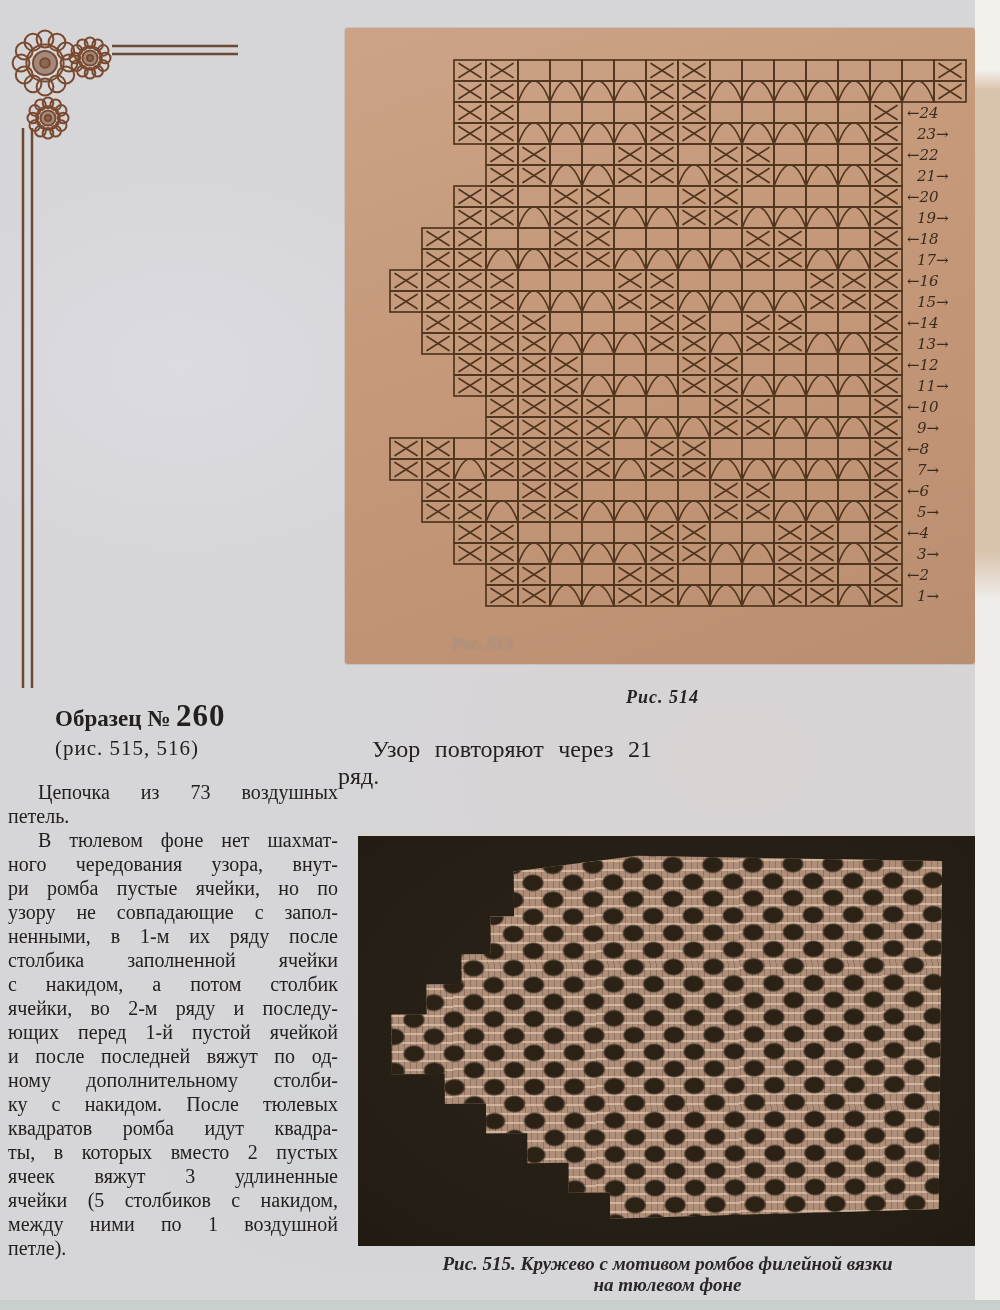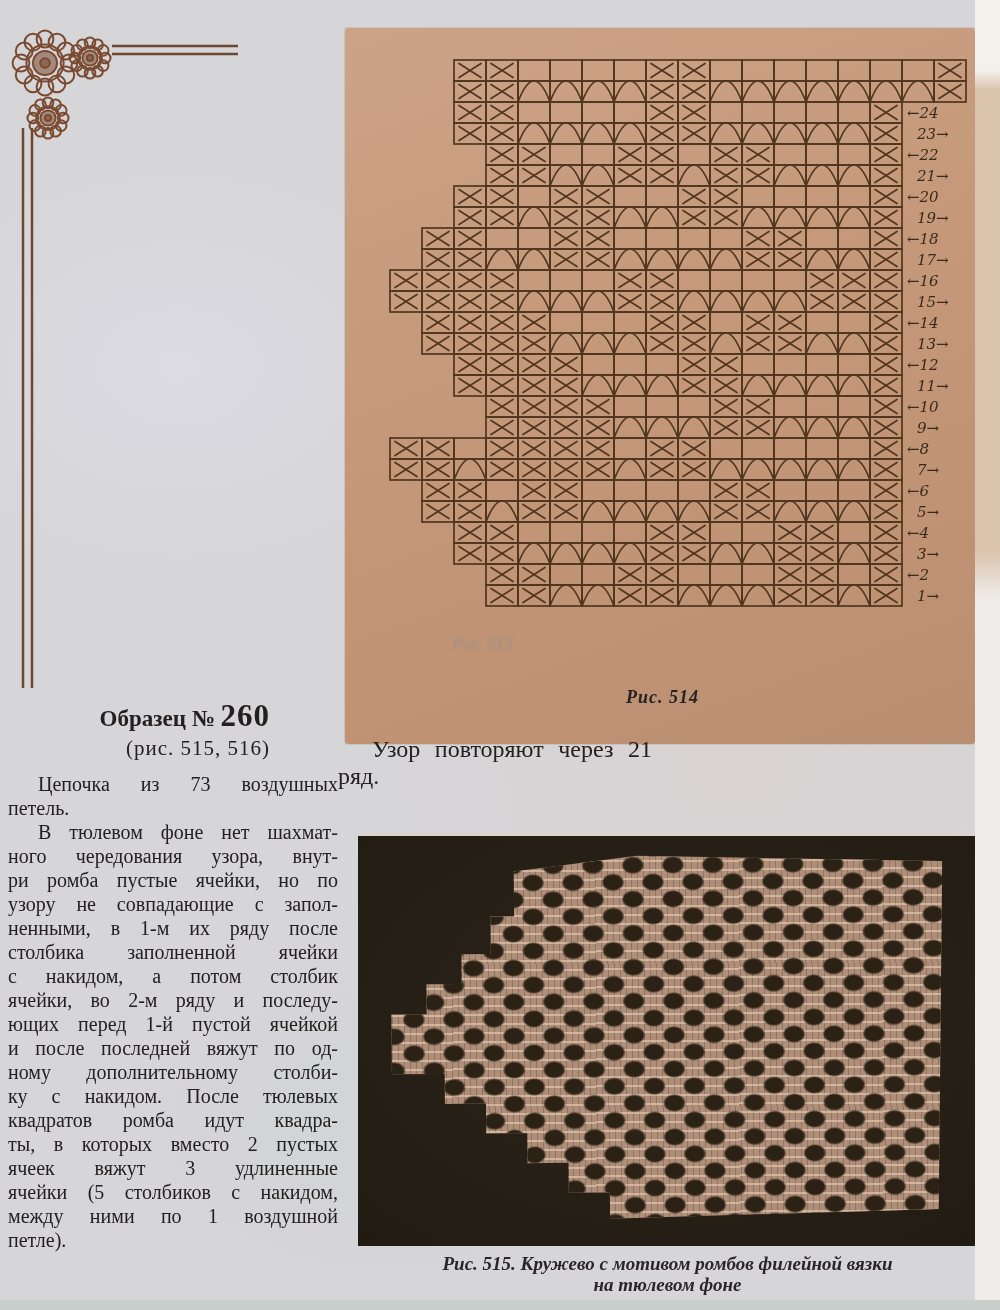--- a/index.html
+++ b/index.html
@@ -10,38 +10,38 @@
       radial-gradient(420px 300px at 18% 28%, #dcdbe2 0%, rgba(220,219,226,0) 70%),
       radial-gradient(520px 420px at 74% 58%, #d9d3d3 0%, rgba(217,211,211,0) 70%),
       radial-gradient(360px 240px at 38% 86%, #d2d4d8 0%, rgba(210,212,216,0) 70%),
       #d6d5d8;
   }
   .abs{position:absolute;}
   
   .ornament{left:10px;top:20px;width:330px;height:680px;}
   
   .chart-panel{
-    left:345px;top:28px;width:630px;height:716px;border-radius:3px;
+    left:345px;top:28px;width:630px;height:636px;border-radius:3px;
     background:linear-gradient(160deg,#cda388 0%,#c49878 45%,#ba8e70 100%);
     box-shadow:0 0 0 1px rgba(120,90,60,.15);
   }
   .chart-panel svg{display:block;}
   
   .ghost-caption{
     left:452px;top:634px;width:120px;font-style:italic;font-size:17px;
     color:rgba(135,140,150,.55);filter:blur(1px);
   }
   .fig514-caption{
     left:560px;top:650px;width:205px;text-align:center;
     font-style:italic;font-weight:bold;font-size:18px;color:#262224;
     letter-spacing:1px;
     margin-top:37px;
   }
   
-  .heading{left:55px;top:700px;width:215px;text-align:right;line-height:1.05;}
+  .heading{left:55px;top:700px;width:215px;text-align:left;line-height:1.05;}
   .heading .t1{font-weight:bold;font-size:23px;}
   .heading .t1 .big{font-size:31px;letter-spacing:1px;}
   .heading .t2{font-size:21px;margin-top:4px;letter-spacing:1px;}
   
   .note{left:338px;top:736px;width:314px;font-size:24px;line-height:27px;}
   
   .col-left{left:8px;top:772px;width:330px;font-size:20px;line-height:24px;}
   .jline{text-align:justify;text-align-last:justify;white-space:normal;}
   .jline.last{text-align-last:left;}
   
@@ -1033,21 +1033,21 @@
     <div class="t2">(рис. 515, 516)</div>
   </div>
 
   <div class="abs note">
       <div class="jline" style="text-indent: 34px;">Узор повторяют через 21</div>
       <div class="jline last">ряд.</div>
     </div>
 
   <div class="abs col-left">
     <div>
-        <div class="jline" style="text-indent: 30px;">Цепочка из 73 воздушных</div>
+        <div class="jline" style="text-indent: 30px; margin-top: 8px;">Цепочка из 73 воздушных</div>
         <div class="jline last">петель.</div>
       </div>
     <div>
         <div class="jline" style="text-indent: 30px;">В тюлевом фоне нет шахмат-</div>
         <div class="jline">ного чередования узора, внут-</div>
         <div class="jline">ри ромба пустые ячейки, но по</div>
         <div class="jline">узору не совпадающие с запол-</div>
         <div class="jline">ненными, в 1-м их ряду после</div>
         <div class="jline">столбика заполненной ячейки</div>
         <div class="jline">с накидом, а потом столбик</div>

